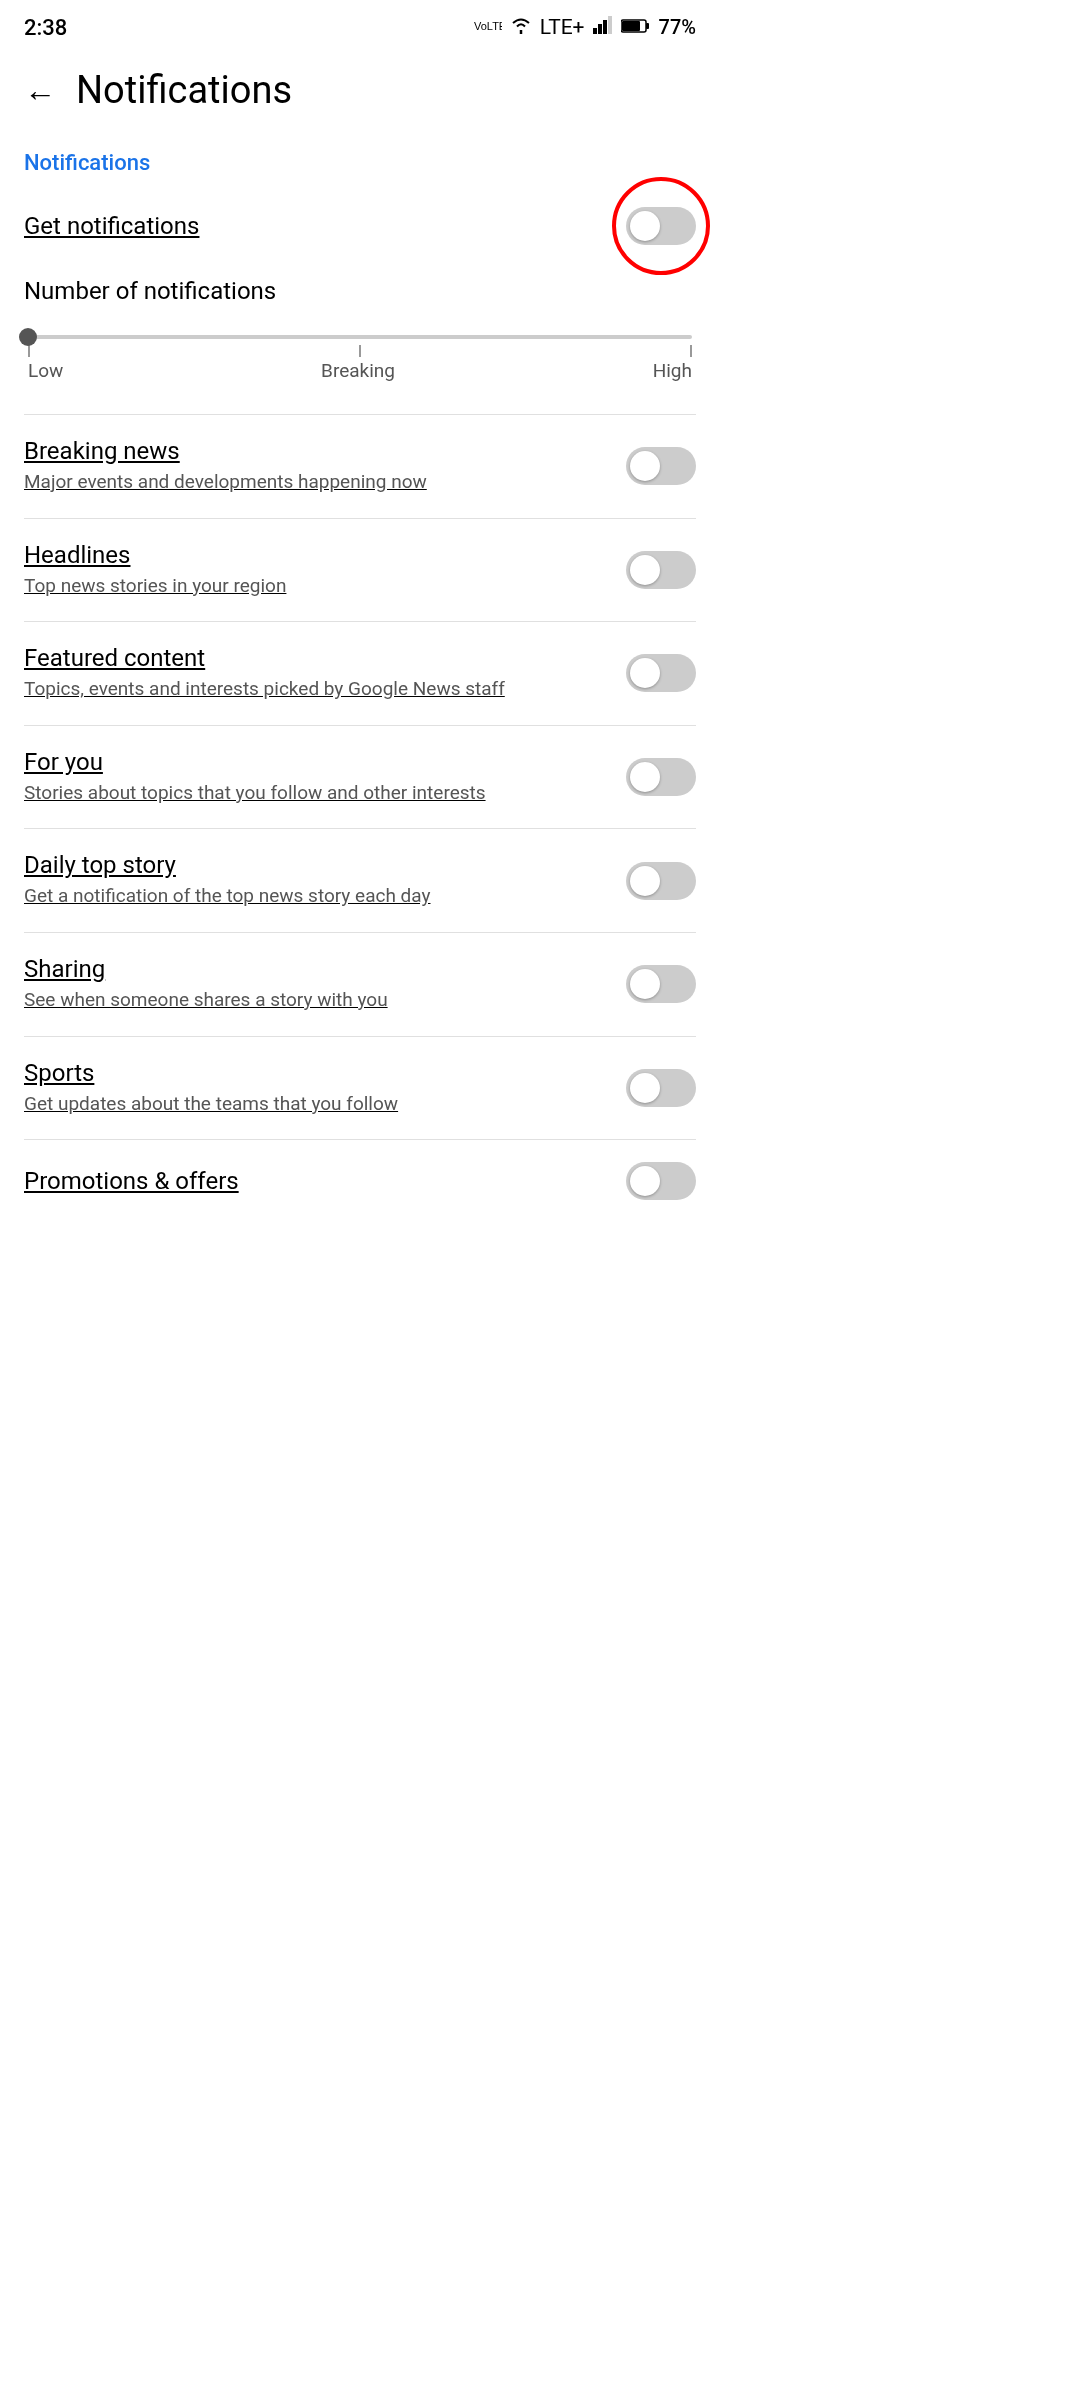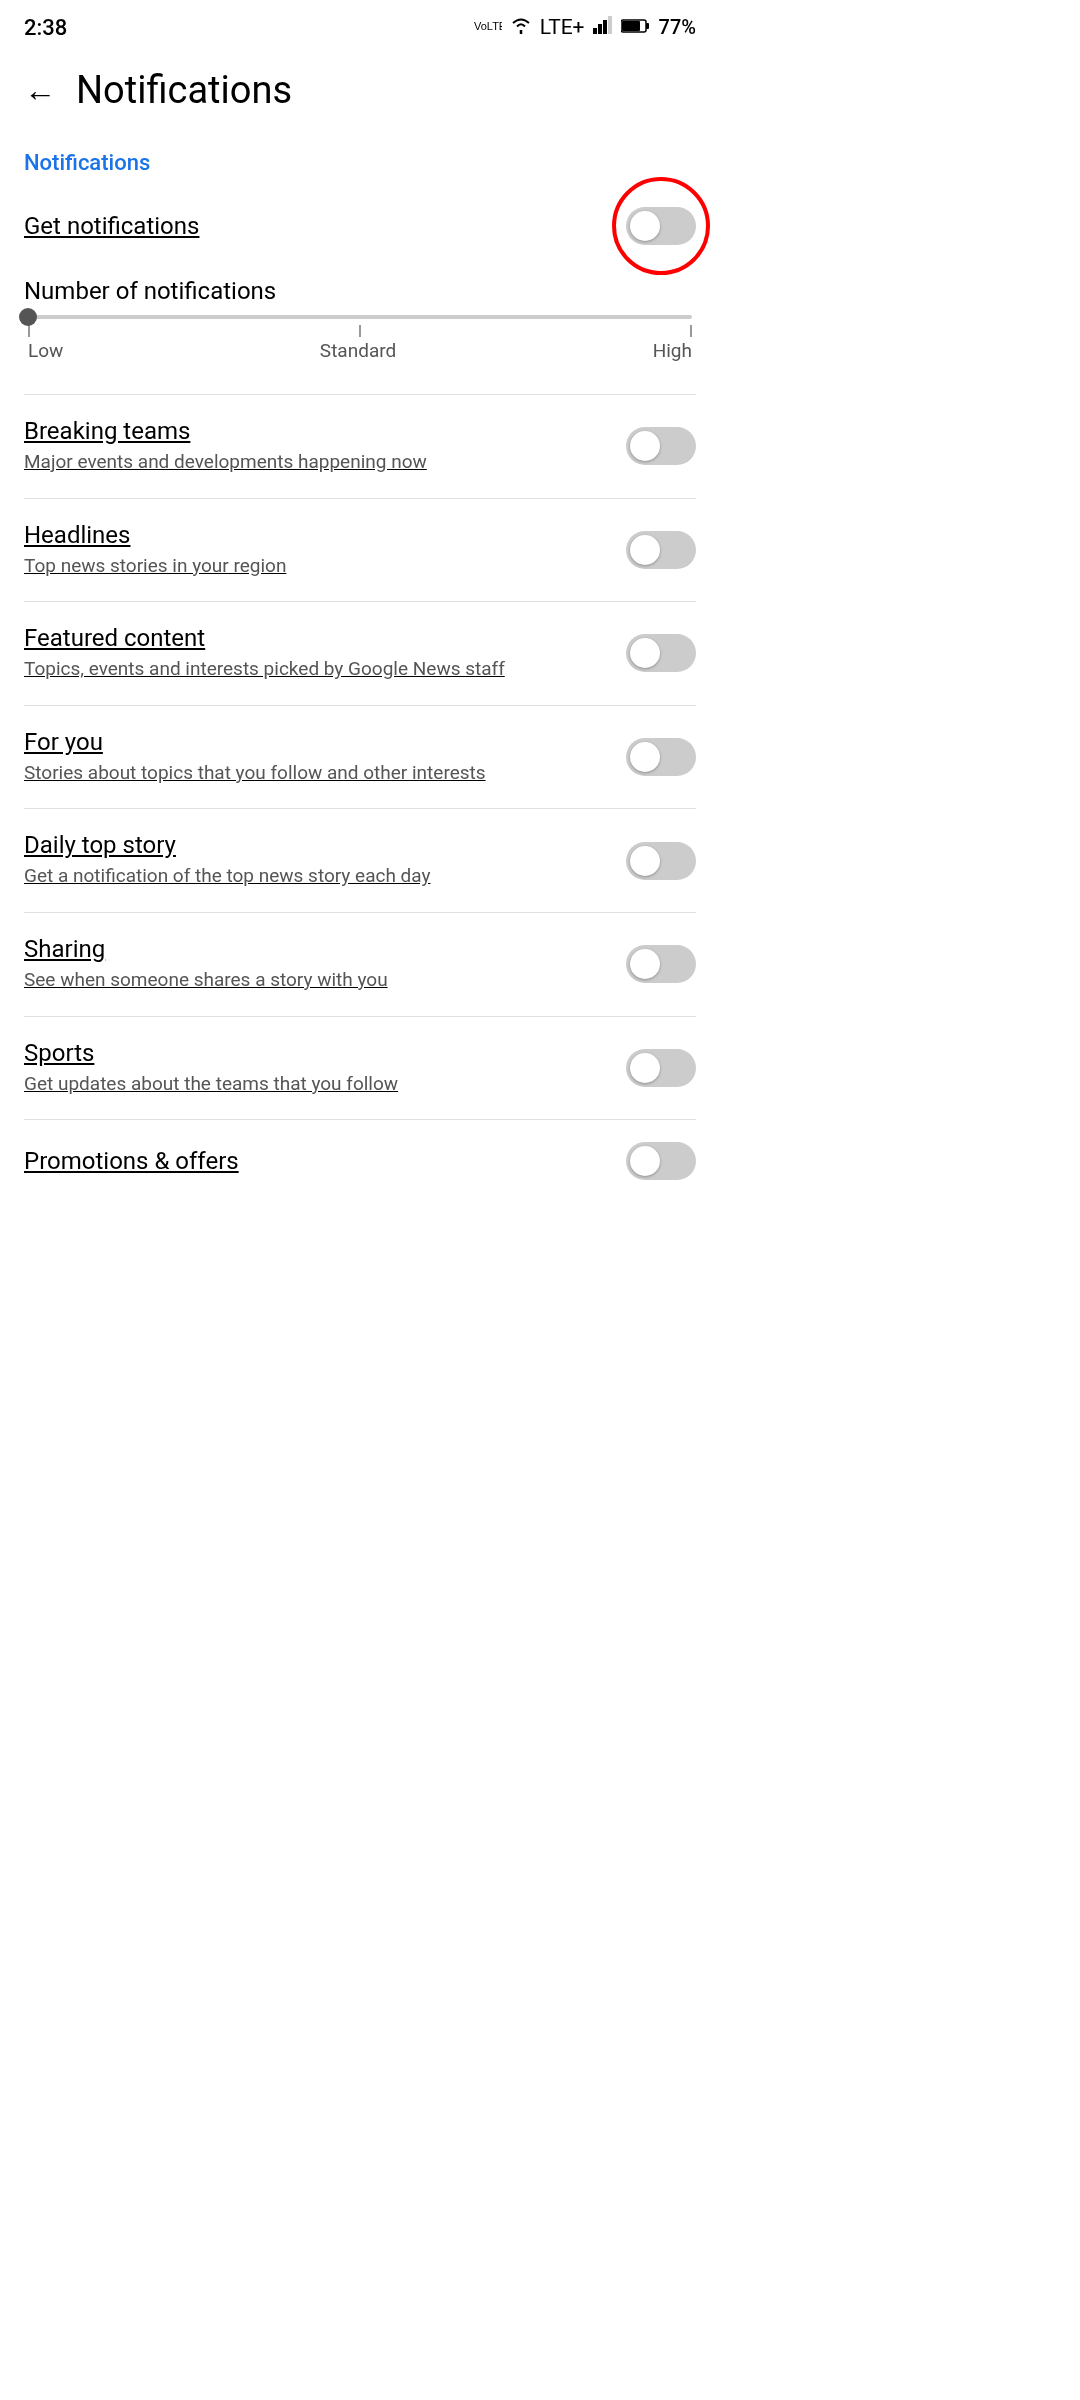--- a/index.html
+++ b/index.html
@@ -122,21 +122,21 @@
       pointer-events: none;
     }
 
     
     .slider-section {
       padding: 10px 24px 24px;
     }
     .slider-title {
       font-size: 24px;
       color: #000;
-      margin-bottom: 2px;
+      margin-bottom: 22px;
     }
     .slider-track-container {
       position: relative;
       padding: 8px 4px;
     }
     .slider-track {
       width: 100%;
       height: 4px;
       background: #ccc;
       border-radius: 2px;
@@ -244,31 +244,31 @@
     <div class="slider-track">
       <div class="slider-thumb"></div>
     </div>
     <div class="slider-ticks">
       <div class="slider-tick"></div>
       <div class="slider-tick"></div>
       <div class="slider-tick"></div>
     </div>
     <div class="slider-labels">
       <span>Low</span>
-      <span>Standard</span>
+      <span>Breaking</span>
       <span>High</span>
     </div>
   </div>
 </div>
 
 <div id="notification-items-container">
     <div class="divider"></div>
     <div class="setting-row">
     <div class="setting-row-text">
-      <div class="setting-title">Breaking teams</div>
+      <div class="setting-title">Breaking news</div>
       <div class="setting-desc">Major events and developments happening now</div>
     </div>
     <div class="toggle-container">
       <div class="toggle">
         <div class="toggle-thumb"></div>
       </div>
     </div>
   </div>
     <div class="divider"></div>
     <div class="setting-row">

